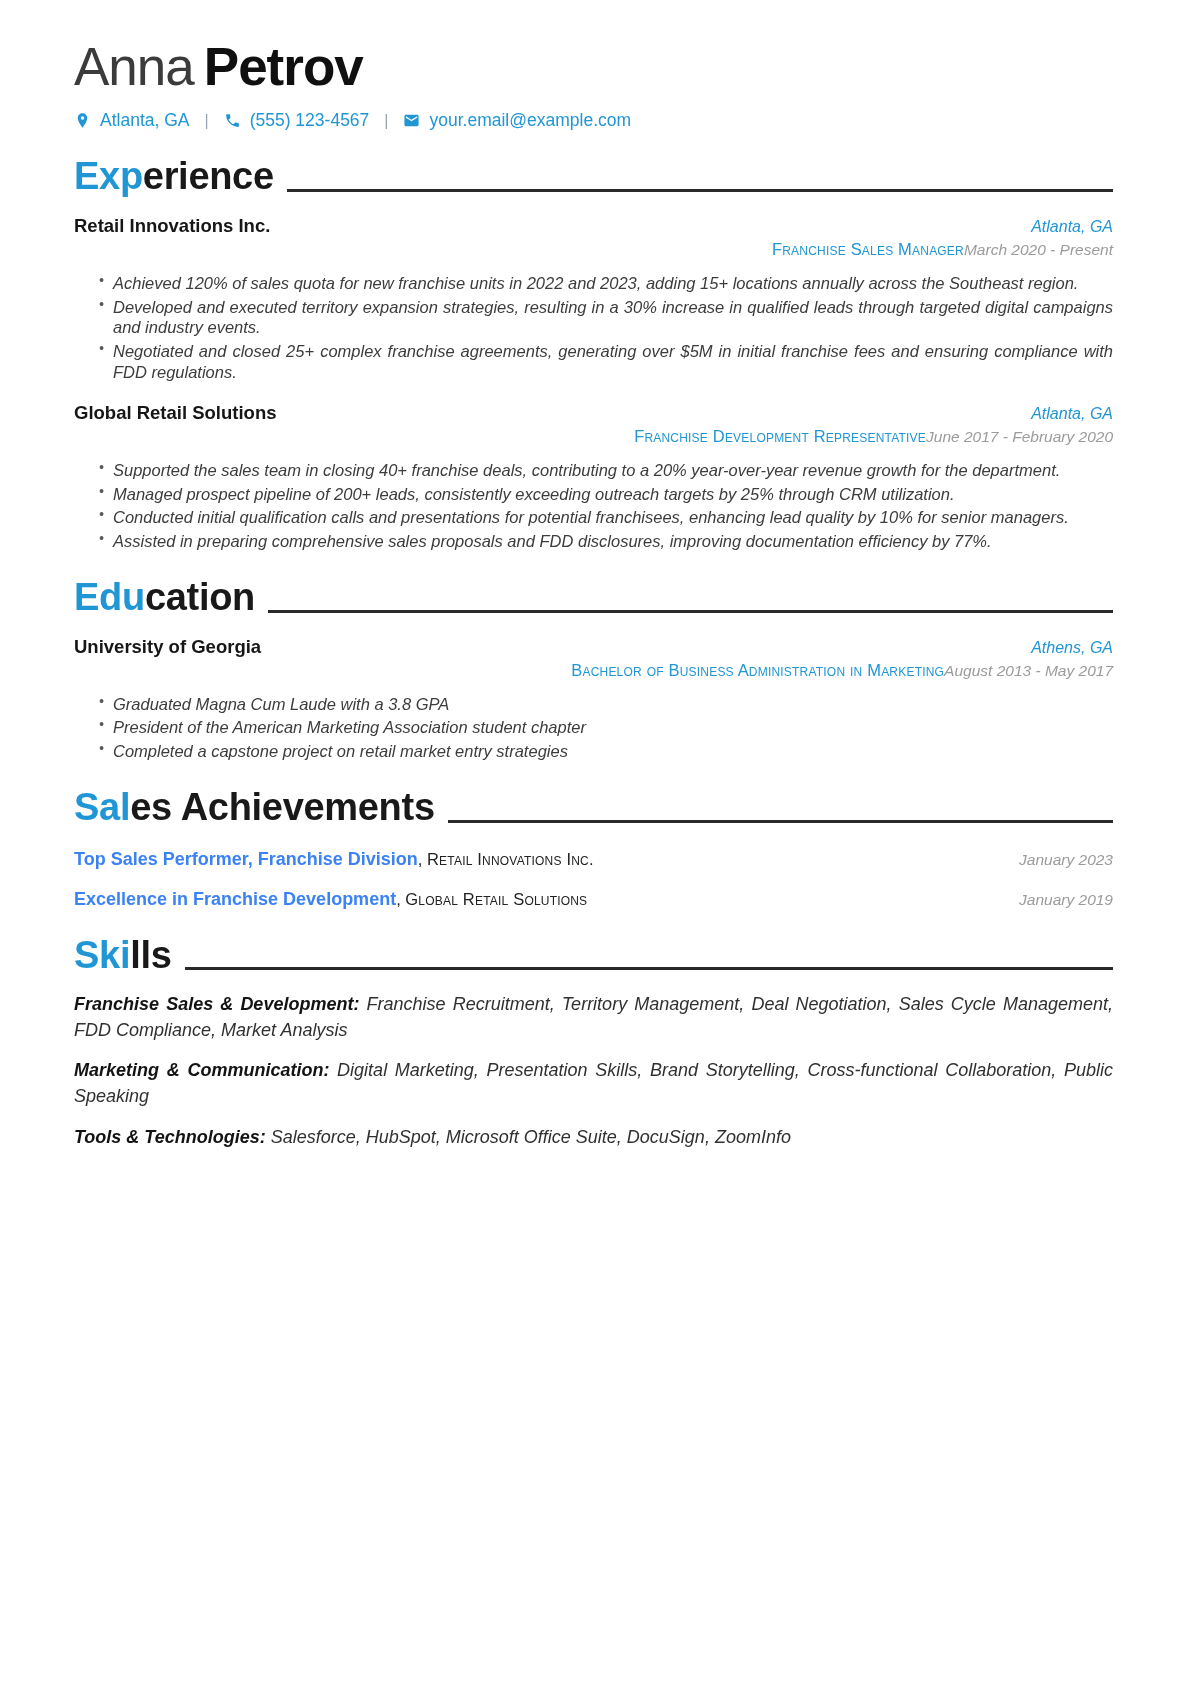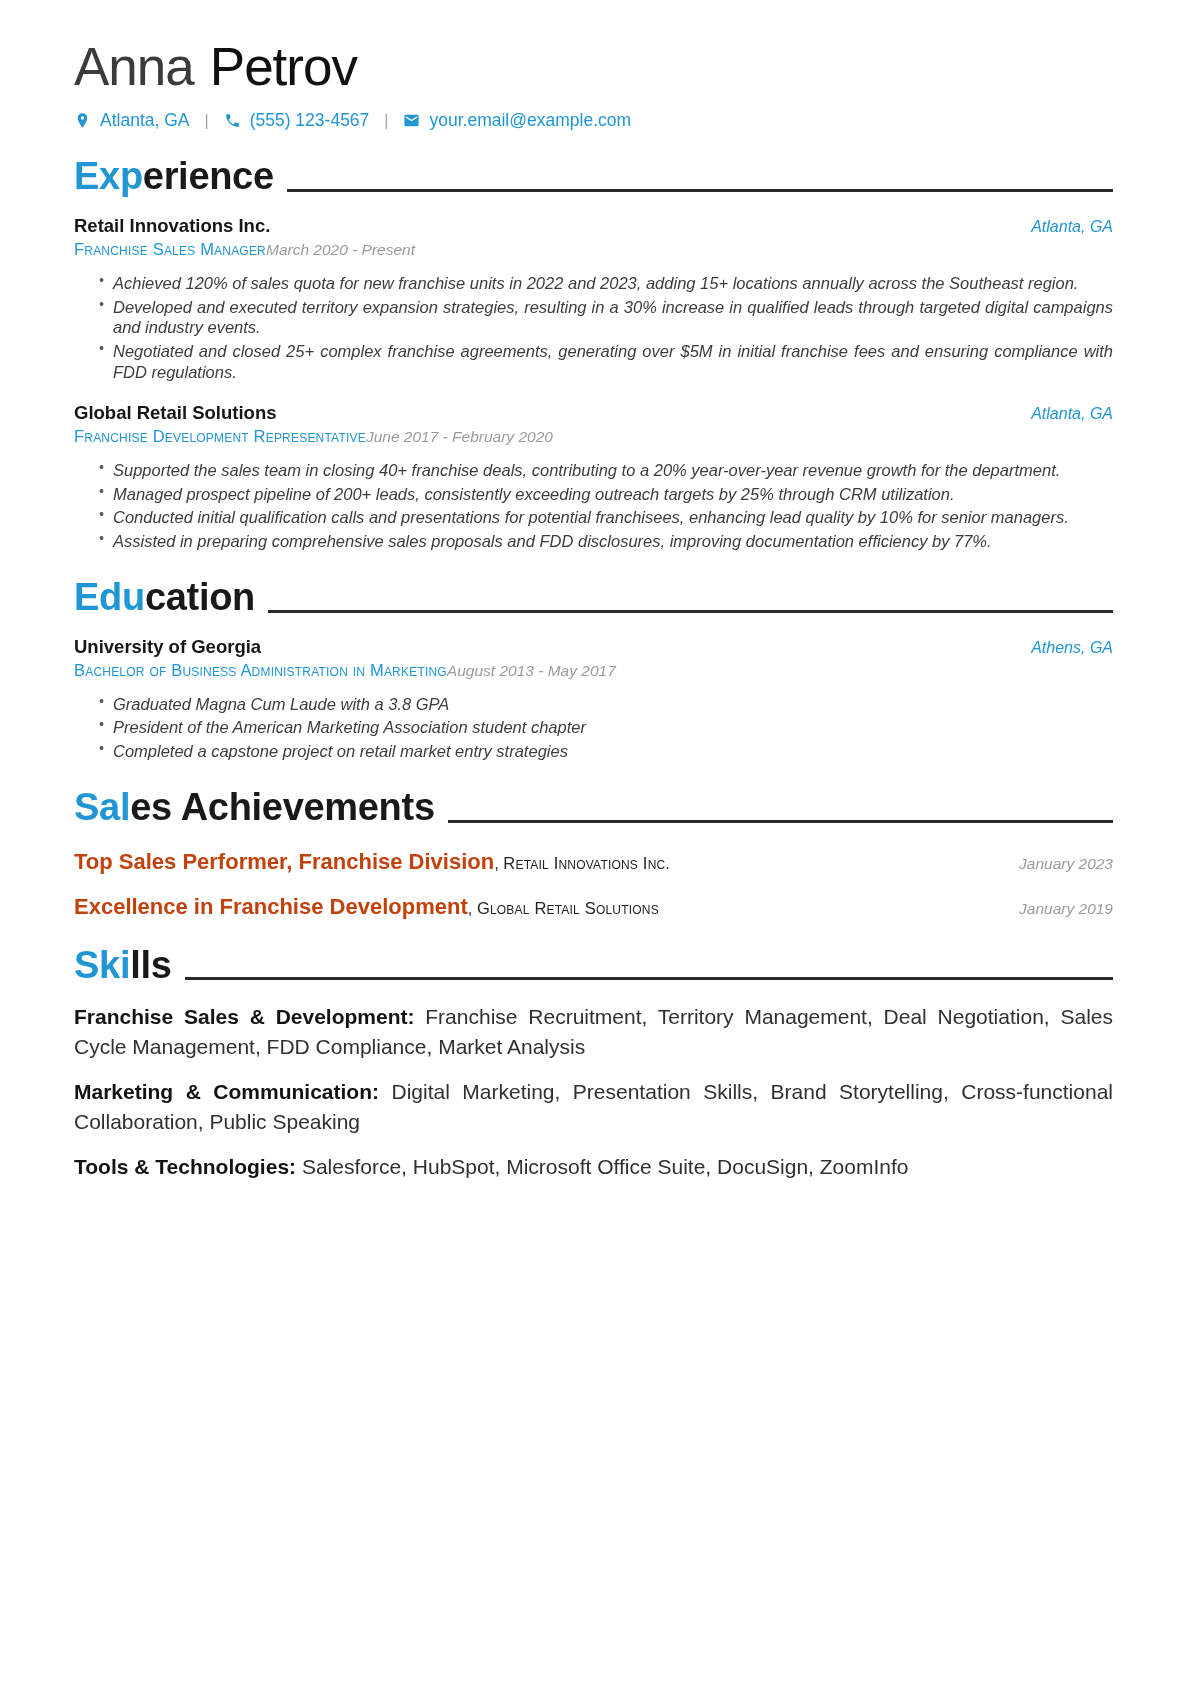--- a/index.html
+++ b/index.html
@@ -16,21 +16,21 @@
     font-family:"Liberation Sans","DejaVu Sans",sans-serif;
     -webkit-font-smoothing:antialiased;
   }
   .page{padding:38px 77px 0 74px;}
 
   
   .name{
     margin:0;font-size:53px;line-height:1.08;letter-spacing:-1px;
     font-weight:400;color:#3b3b3b;
   }
-  .name .last{font-weight:400;color:#101010;margin-left:16px;}
+  .name .last{font-weight:700;color:#101010;margin-left:10px;}
   .contact{
     display:flex;align-items:center;margin-top:15px;
     font-size:17.5px;color:var(--accent);
   }
   .contact .citem{display:inline-flex;align-items:center;gap:9px;}
   .contact .sep{color:#96a5b1;margin:0 15px;font-size:16px;}
   .cicon{width:17px;height:17px;flex:0 0 auto;fill:var(--accent);display:block;}
 
   
   h2.sec{
@@ -39,48 +39,48 @@
     font-weight:700;color:#191919;letter-spacing:-0.3px;
   }
   h2.sec .accent{color:var(--accent);}
   h2.sec .rule{flex:1 1 auto;height:3px;background:var(--rule);margin:0 0 7px 13px;}
 
   
   .entry{margin-top:16px;}
   .entry-head{display:flex;justify-content:space-between;align-items:baseline;}
   .company{font-size:18.5px;font-weight:700;color:#161616;}
   .loc{font-size:16px;font-style:italic;color:var(--accent);}
-  .entry-sub{display:flex;justify-content:flex-start;align-items:baseline;margin-top:3px;}
+  .entry-sub{display:flex;justify-content:flex-end;align-items:baseline;margin-top:3px;}
   .role{
     font-size:16.5px;color:var(--accent);
     font-variant:small-caps;letter-spacing:0.2px;
   }
   .date{font-size:15.5px;font-style:italic;color:var(--muted);}
 
   ul.bullets{margin:14px 0 0 0;padding:0 0 0 25px;list-style:none;}
   ul.bullets li{
     position:relative;padding-left:14px;margin-bottom:3px;
     font-size:16.5px;line-height:1.26;color:var(--body);
     text-align:justify;hyphens:auto;font-style:italic;-webkit-hyphens:auto;
   }
   ul.bullets li::before{
     content:"\2022";position:absolute;left:0;top:-1px;
     color:#5a5a5a;font-size:14px;
   }
 
   
   .ach-row{display:flex;justify-content:space-between;align-items:baseline;margin-top:19px;}
-  .ach-title{font-size:22px;font-weight:700;color:#c2410c;}
+  .ach-title{font-size:18px;font-weight:700;color:#3b82f6;}
   .ach-sep{font-size:16.5px;color:#222;}
   .ach-org{font-size:16.5px;color:#222;font-variant:small-caps;letter-spacing:0.2px;}
 
   
   .skill{
-    margin:15px 0 0 0;font-size:21px;line-height:1.42;color:#303030;
-    text-align:justify;hyphens:auto;-webkit-hyphens:auto;
+    margin:15px 0 0 0;font-size:18px;line-height:1.42;color:#303030;
+    text-align:justify;hyphens:auto;font-style:italic;-webkit-hyphens:auto;
   }
   .skill .lbl{font-weight:700;color:#131313;}
 </style>
 </head>
 <body>
 
 <div class="page">
 
   <h1 class="name"><span>Anna</span><span class="last">Petrov</span></h1>
 

